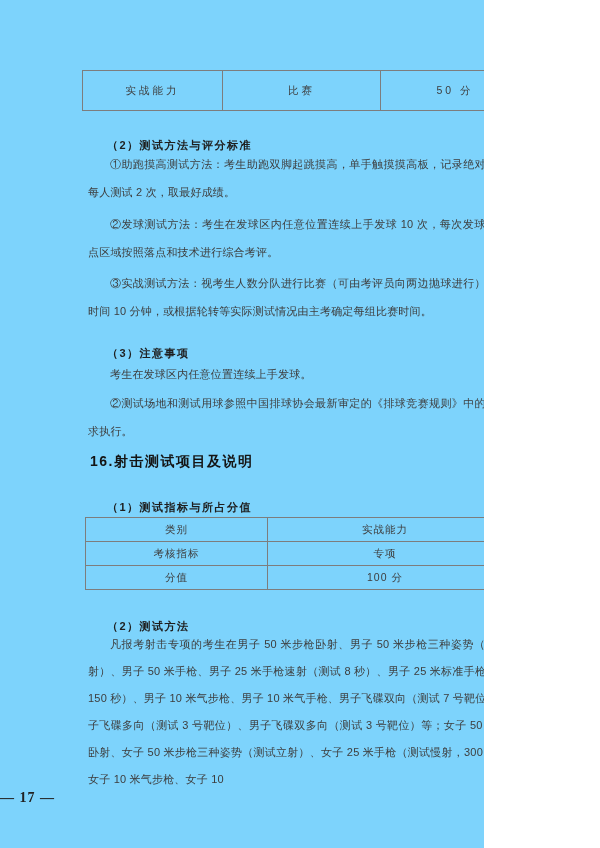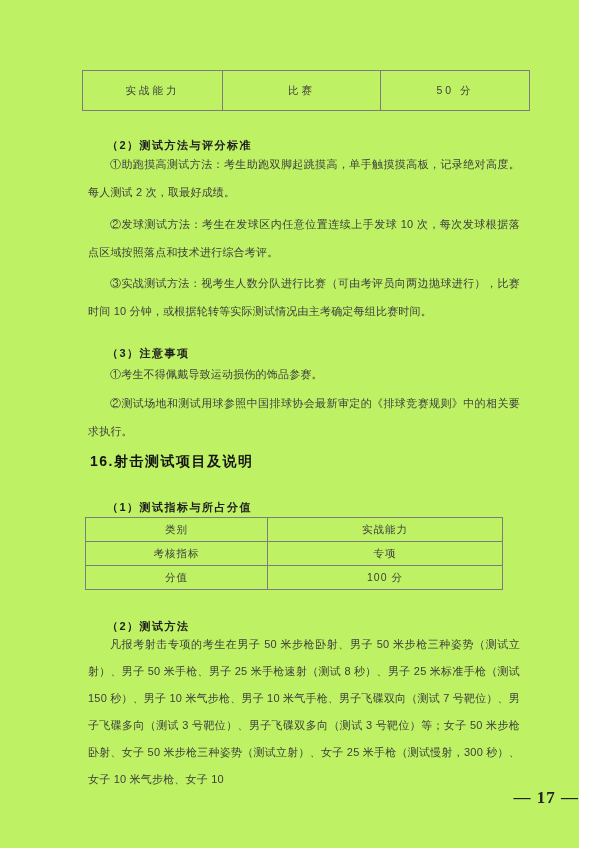--- a/index.html
+++ b/index.html
@@ -1,21 +1,21 @@
 <!DOCTYPE html>
 <html><head>
 <meta charset="utf-8">
 <style>
   * { box-sizing: border-box; }
   html, body { margin: 0; padding: 0; background: #ffffff; }
   .page {
     position: relative;
-    width: 579px;
+    width: 484px;
     height: 848px;
-    background: #bef264;
+    background: #7dd3fc;
     font-family: "Liberation Sans", sans-serif;
     color: #3d3d3d;
     overflow: hidden;
   }
   table.doc-table {
     position: absolute;
     border-collapse: collapse;
     table-layout: fixed;
   }
   table.doc-table td {
@@ -67,23 +67,23 @@
     color: #141414;
     letter-spacing: 1.5px;
     line-height: 22px;
     white-space: nowrap;
   }
   .page-number {
     position: absolute;
     left: 0;
     top: 790px;
     width: 100%;
-    text-align: right;
+    text-align: left;
     font-family: "Liberation Serif", serif;
-    font-size: 17px;
+    font-size: 14px;
     font-weight: bold;
     letter-spacing: 1px;
     line-height: 16px;
     color: #222222;
   }
 </style>
 </head>
 <body>
 
 <div class="page">
@@ -99,21 +99,21 @@
     </table>
 
   <h3 class="sub-heading" style="top:125px">（2）测试方法与评分标准</h3>
 
   <p class="body-para" style="top:150px">①助跑摸高测试方法：考生助跑双脚起跳摸高，单手触摸摸高板，记录绝对高度。每人测试 2 次，取最好成绩。</p>
   <p class="body-para" style="top:210px">②发球测试方法：考生在发球区内任意位置连续上手发球 10 次，每次发球根据落点区域按照落点和技术进行综合考评。</p>
   <p class="body-para" style="top:269px">③实战测试方法：视考生人数分队进行比赛（可由考评员向两边抛球进行），比赛时间 10 分钟，或根据轮转等实际测试情况由主考确定每组比赛时间。</p>
 
   <h3 class="sub-heading" style="top:333px">（3）注意事项</h3>
 
-  <p class="body-para" style="top:360px">①考生不得佩戴导致运动损伤的饰品参赛。</p>
+  <p class="body-para" style="top:360px">考生在发球区内任意位置连续上手发球。</p>
   <p class="body-para" style="top:389px">②测试场地和测试用球参照中国排球协会最新审定的《排球竞赛规则》中的相关要求执行。</p>
 
   <h2 class="section-title" style="top:450px">16.射击测试项目及说明</h2>
 
   <h3 class="sub-heading" style="top:487px">（1）测试指标与所占分值</h3>
 
   <table class="doc-table t2">
     <tbody>
         <tr>
       <td class="c1">类别</td>

